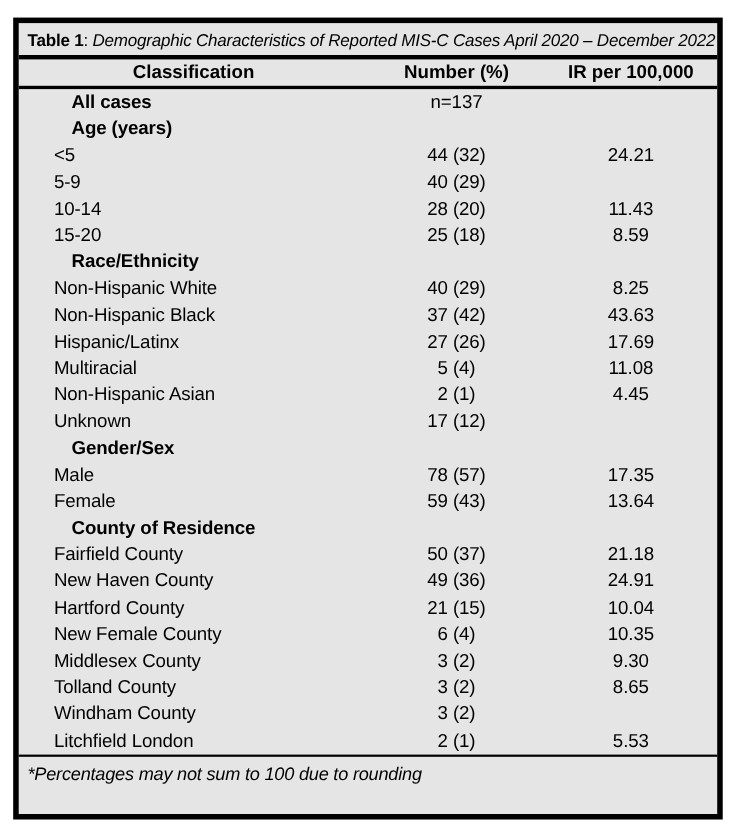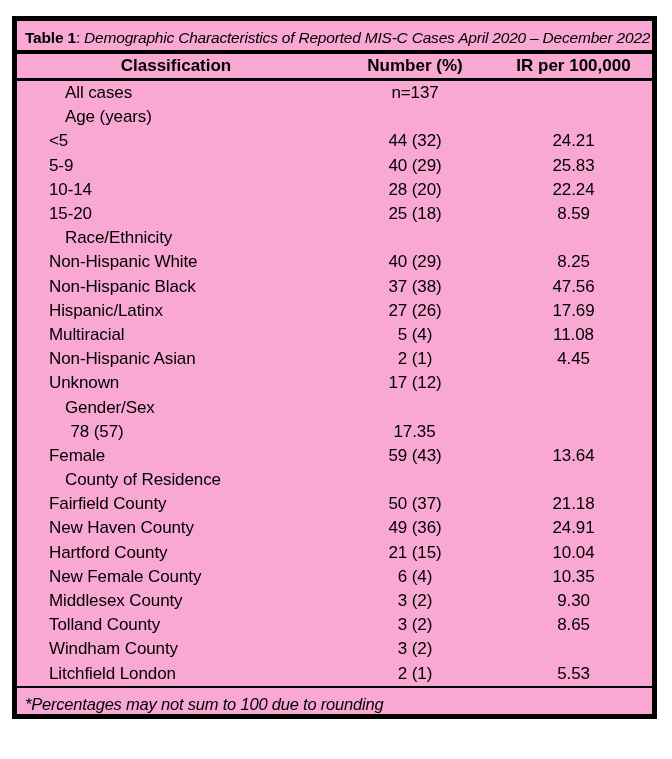--- a/index.html
+++ b/index.html
@@ -10,21 +10,21 @@
     font-family: "Liberation Sans", sans-serif;
     color: #000000;
   }
   .page { position: relative; width: 672px; height: 759px; background: #fff; }
 
   .table-outer {
     position: absolute;
     left: 12px; top: 16px;
     width: 645px;
     border: 5px solid #000;
-    background: #f9a8d4;
+    background: #e5e5e5;
   }
 
   .title-bar {
     height: 33px;
     line-height: 33px;
     border-bottom: 4px solid #000;
     padding-left: 8px;
     font-size: 15.5px;
     letter-spacing: -0.2px;
     white-space: nowrap;
@@ -51,25 +51,25 @@
   .body .row {
     display: flex;
     align-items: center;
     height: 24.2px;
     font-size: 17px;
     letter-spacing: -0.1px;
   }
   .body .row .col1 { padding-left: 4px; white-space: nowrap; }
   .body .row.item .col1 { padding-left: 32px; }
   .body .row.section .col1,
-  .body .row.total .col1 { font-weight: 400; padding-left: 48px; }
+  .body .row.total .col1 { font-weight: 700; padding-left: 48px; }
 
   .footnote {
     border-top: 2px solid #000;
-    height: 28px;
+    height: 54px;
     line-height: 32px;
     padding-left: 8px;
     font-style: italic;
     font-size: 16.5px;
     letter-spacing: -0.2px;
     white-space: nowrap;
     overflow: hidden;
   }
 </style>
 </head>
@@ -100,46 +100,45 @@
     <div class="col3"></div>
   </div>
         <div class="row item">
     <div class="col1">&lt;5</div>
     <div class="col2">44 (32)</div>
     <div class="col3">24.21</div>
   </div>
         <div class="row item">
     <div class="col1">5-9</div>
     <div class="col2">40 (29)</div>
-    <div class="col3">25.83</div>
   </div>
         <div class="row item">
     <div class="col1">10-14</div>
     <div class="col2">28 (20)</div>
-    <div class="col3">22.24</div>
+    <div class="col3">11.43</div>
   </div>
         <div class="row item">
     <div class="col1">15-20</div>
     <div class="col2">25 (18)</div>
     <div class="col3">8.59</div>
   </div>
         <div class="row section">
     <div class="col1">Race/Ethnicity</div>
     <div class="col2"></div>
     <div class="col3"></div>
   </div>
         <div class="row item">
     <div class="col1">Non-Hispanic White</div>
     <div class="col2">40 (29)</div>
     <div class="col3">8.25</div>
   </div>
         <div class="row item">
     <div class="col1">Non-Hispanic Black</div>
-    <div class="col2">37 (38)</div>
-    <div class="col3">47.56</div>
+    <div class="col2">37 (42)</div>
+    <div class="col3">43.63</div>
   </div>
         <div class="row item">
     <div class="col1">Hispanic/Latinx</div>
     <div class="col2">27 (26)</div>
     <div class="col3">17.69</div>
   </div>
         <div class="row item">
     <div class="col1">Multiracial</div>
     <div class="col2">5 (4)</div>
     <div class="col3">11.08</div>
@@ -153,20 +152,21 @@
     <div class="col1">Unknown</div>
     <div class="col2">17 (12)</div>
     <div class="col3"></div>
   </div>
         <div class="row section">
     <div class="col1">Gender/Sex</div>
     <div class="col2"></div>
     <div class="col3"></div>
   </div>
         <div class="row item">
+    <div class="col1">Male</div>
     <div class="col2">78 (57)</div>
     <div class="col3">17.35</div>
   </div>
         <div class="row item">
     <div class="col1">Female</div>
     <div class="col2">59 (43)</div>
     <div class="col3">13.64</div>
   </div>
         <div class="row section">
     <div class="col1">County of Residence</div>

